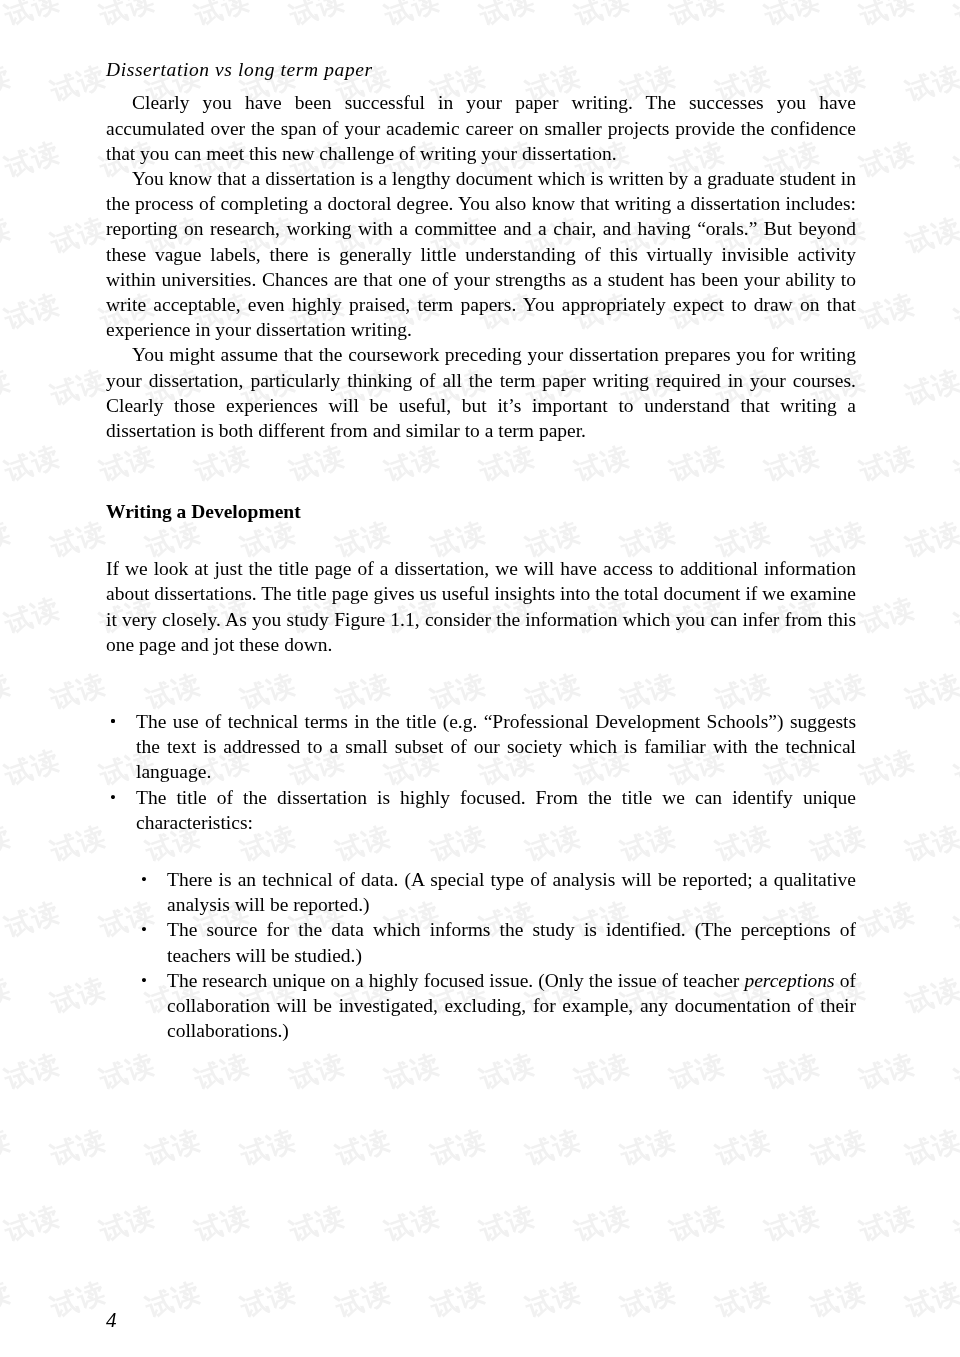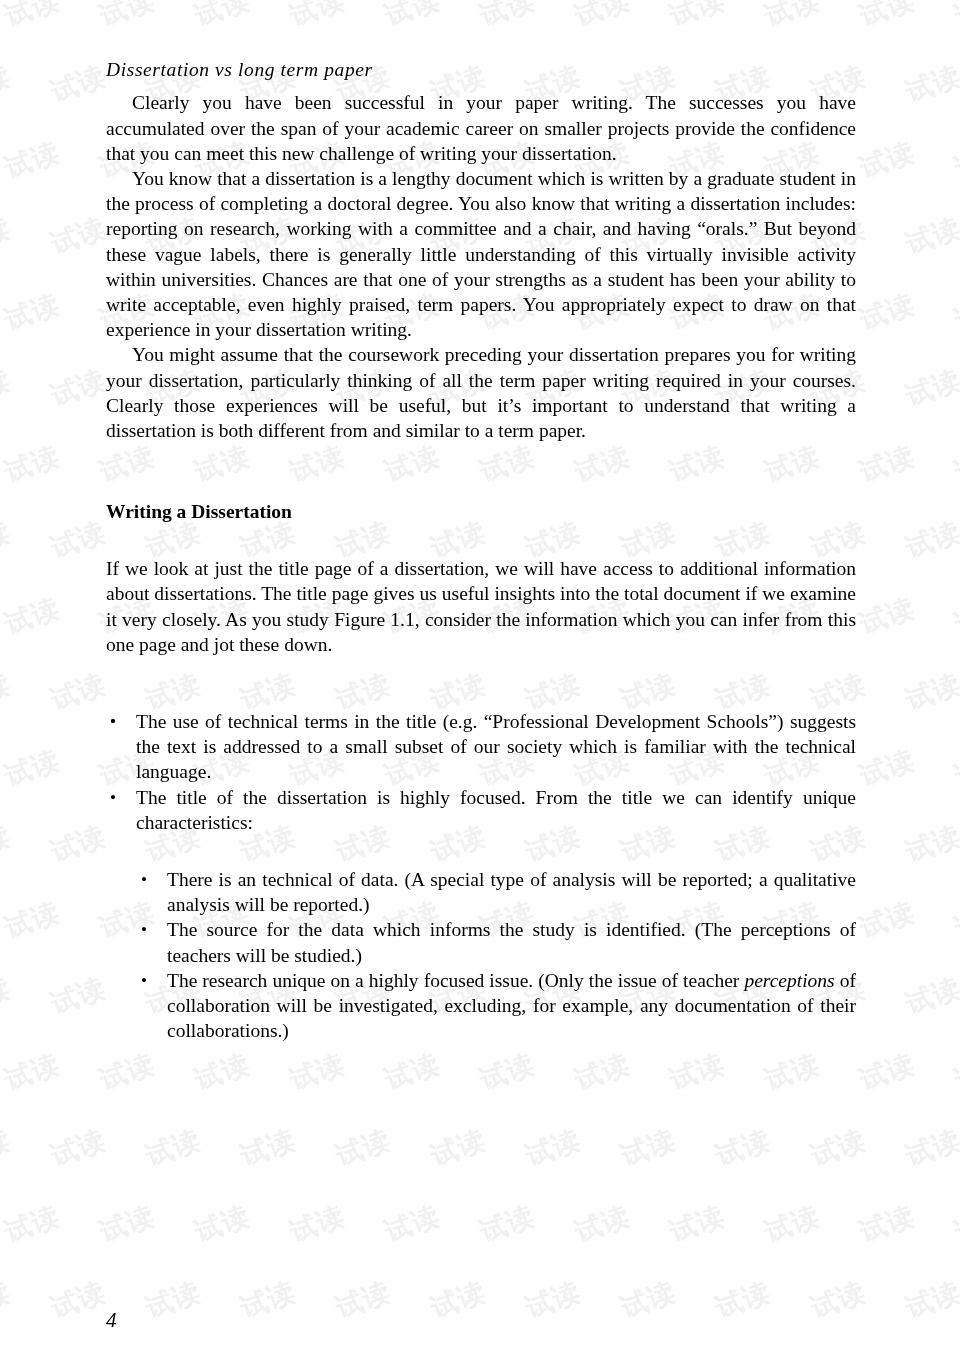--- a/index.html
+++ b/index.html
@@ -345,21 +345,21 @@
     <div class="running-head">Dissertation vs long term paper</div>
 
     <p class="body-par indent">Clearly you have been successful in your paper writing. The successes you have accumulated over the span of your academic career on smaller projects provide the confidence that you can meet this new challenge of writing your dissertation.</p>
 
     <p class="body-par indent">You know that a dissertation is a lengthy document which is written by a graduate student in the process of completing a doctoral degree. You also know that writing a dissertation includes: reporting on research, working with a committee and a chair, and having “orals.” But beyond these vague labels, there is generally little understanding of this virtually invisible activity within universities. Chances are that one of your strengths as a student has been your ability to write acceptable, even highly praised, term papers. You appropriately expect to draw on that experience in your dissertation writing.</p>
 
     <p class="body-par indent">You might assume that the coursework preceding your dissertation prepares you for writing your dissertation, particularly thinking of all the term paper writing required in your courses. Clearly those experiences will be useful, but it’s important to understand that writing a dissertation is both different from and similar to a term paper.</p>
 
     <div class="gap-xl"></div>
 
-    <div class="section-head">Writing a Dissertation</div>
+    <div class="section-head">Writing a Development</div>
 
     <div class="gap-lg"></div>
 
     <p class="body-par noindent">If we look at just the title page of a dissertation, we will have access to additional information about dissertations. The title page gives us useful insights into the total document if we examine it very closely. As you study Figure 1.1, consider the information which you can infer from this one page and jot these down.</p>
 
     <div class="gap-md"></div>
 
 
     <div class="gap-md"></div>
 

